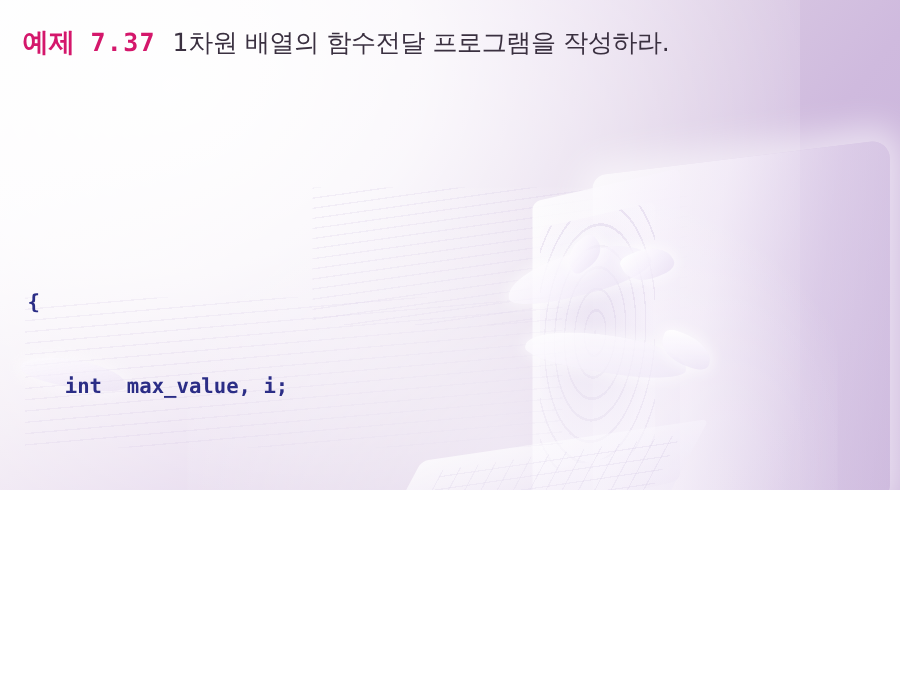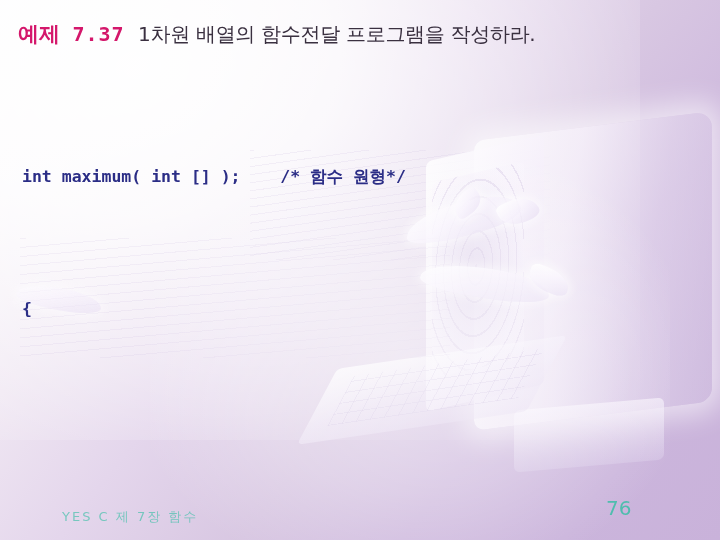--- a/index.html
+++ b/index.html
@@ -9,21 +9,21 @@
   body {
     width: 720px;
     height: 540px;
     overflow: hidden;
     font-family: "Liberation Sans", sans-serif;
   }
 
   #slide {
     position: relative;
     width: 720px;
-    height: 540px;
+    height: 392px;
     overflow: hidden;
     background:
       linear-gradient(128deg,
         #fbf9fc 0%,
         #f6f1f8 14%,
         #efe6f2 27%,
         #e4d6ec 42%,
         #d8c7e2 58%,
         #cfbade 72%,
         #cbb5dc 86%,
@@ -311,23 +311,23 @@
   <div class="content">
 
     <div class="title-row">
       <span class="title-ex">예제</span>
       <span class="title-num">7.37</span>
       <span class="title-text">1차원 배열의 함수전달 프로그램을 작성하라.</span>
     </div>
 
     <div class="code">
       <span class="blank"></span>
-      <span class="ln">int maximum( int [] );    /* 함수 원형*/</span>
       <span class="blank"></span>
       <span class="ln">{</span>
+      <span class="ln">   int  max_value, i;</span>
       
       
       
       
       
       
       
       
       
       

